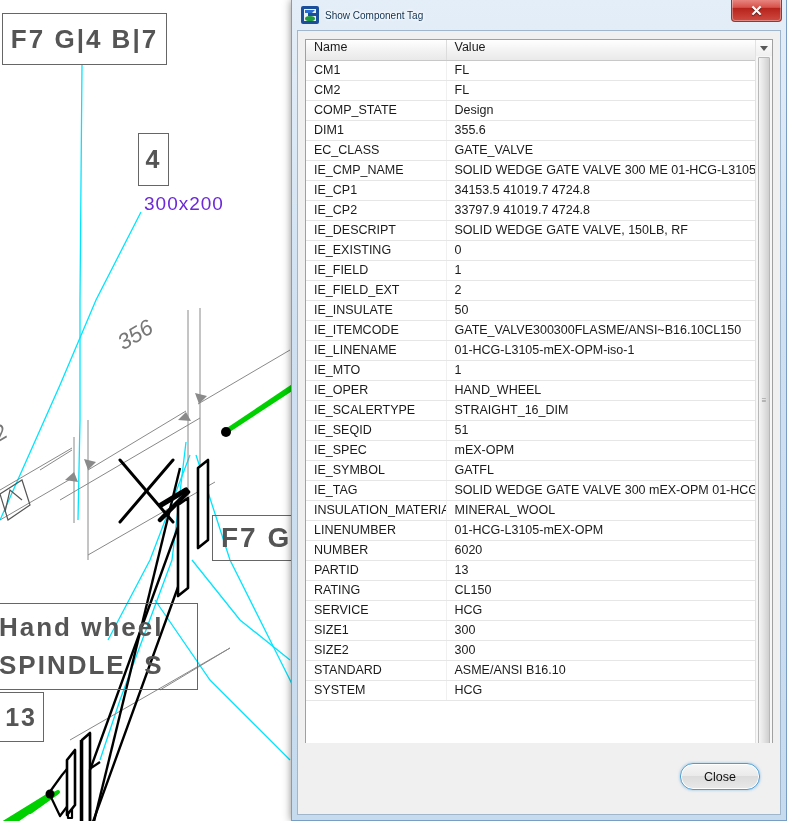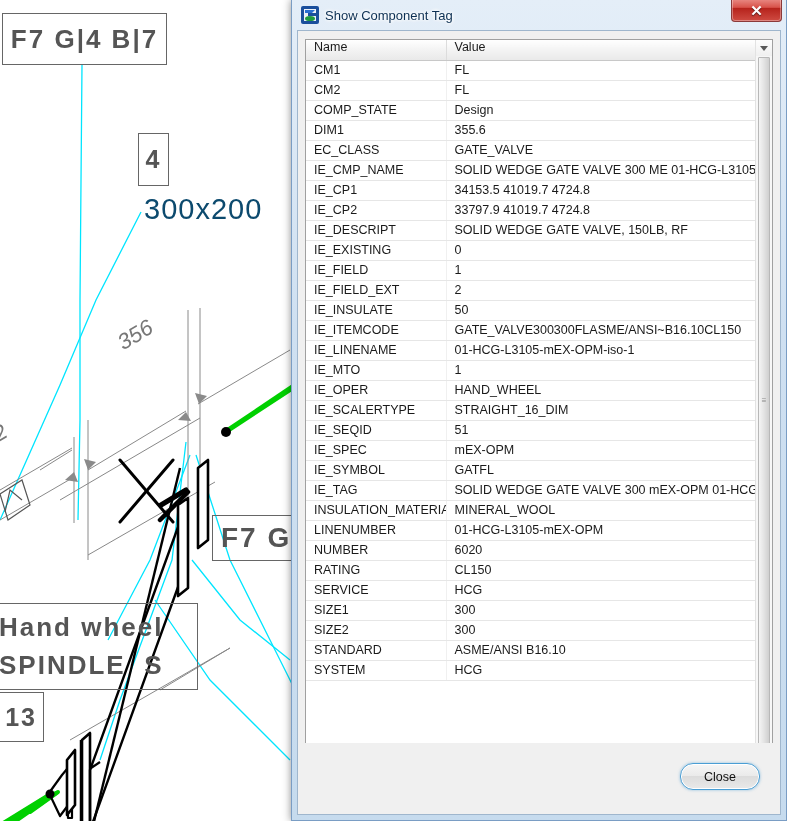--- a/index.html
+++ b/index.html
@@ -14,21 +14,21 @@
   #cad-canvas{position:absolute;left:0;top:0;width:787px;height:821px;background:#fff;}
   #cad-canvas svg{position:absolute;left:0;top:0;}
   .cad-box{
     position:absolute;border:1px solid #666;background:transparent;
     display:flex;align-items:center;justify-content:center;
     color:#555;white-space:pre;letter-spacing:2px;font-weight:bold;
   }
   .cad-dim{
     position:absolute;color:#777;font-size:22px;font-style:italic;
   }
-  .cad-red{position:absolute;color:#0c4a6e;font-size:29px;letter-spacing:1px;}
+  .cad-red{position:absolute;color:#6d28d9;font-size:19px;letter-spacing:1px;}
 
   
   #dialog-window{
     position:absolute;left:291px;top:0px;width:496px;height:821px;
     background:#d9e6f2;
     border:1px solid #7a9dc4;
     border-top:none;
     box-shadow:0 0 8px rgba(0,0,0,.45);
     box-sizing:border-box;
   }
@@ -41,21 +41,21 @@
   }
   #titlebar{
     height:30px;position:relative;
     display:flex;align-items:center;
     padding-left:4px;
   }
   #app-icon{
     width:18px;height:18px;margin-right:6px;flex:0 0 auto;position:relative;
   }
   #title-text{
-    font-size:13px;color:#0c2f52;
+    font-size:10px;color:#0c2f52;
     text-shadow:0 0 4px #fff,0 0 4px #fff,0 0 3px #fff;
     white-space:nowrap;
   }
   #close-button{
     position:absolute;right:-1px;top:-1px;width:49px;height:22px;
     border:1px solid #8b3a3a;border-top:none;
     border-radius:0 0 4px 4px;
     background:linear-gradient(180deg,#e98b85 0%,#d8524a 38%,#b6231c 42%,#cf4b42 100%);
     box-shadow:inset 0 0 0 1px rgba(255,255,255,.35);
     display:flex;align-items:center;justify-content:center;
@@ -489,20 +489,24 @@
                 </tr>
                 <tr>
                   <td class="name-cell">LINENUMBER</td>
                   <td>01-HCG-L3105-mEX-OPM</td>
                 </tr>
                 <tr>
                   <td class="name-cell">NUMBER</td>
                   <td>6020</td>
                 </tr>
                 <tr>
+                  <td class="name-cell">PARTID</td>
+                  <td>13</td>
+                </tr>
+                <tr>
                   <td class="name-cell">RATING</td>
                   <td>CL150</td>
                 </tr>
                 <tr>
                   <td class="name-cell">SERVICE</td>
                   <td>HCG</td>
                 </tr>
                 <tr>
                   <td class="name-cell">SIZE1</td>
                   <td>300</td>

